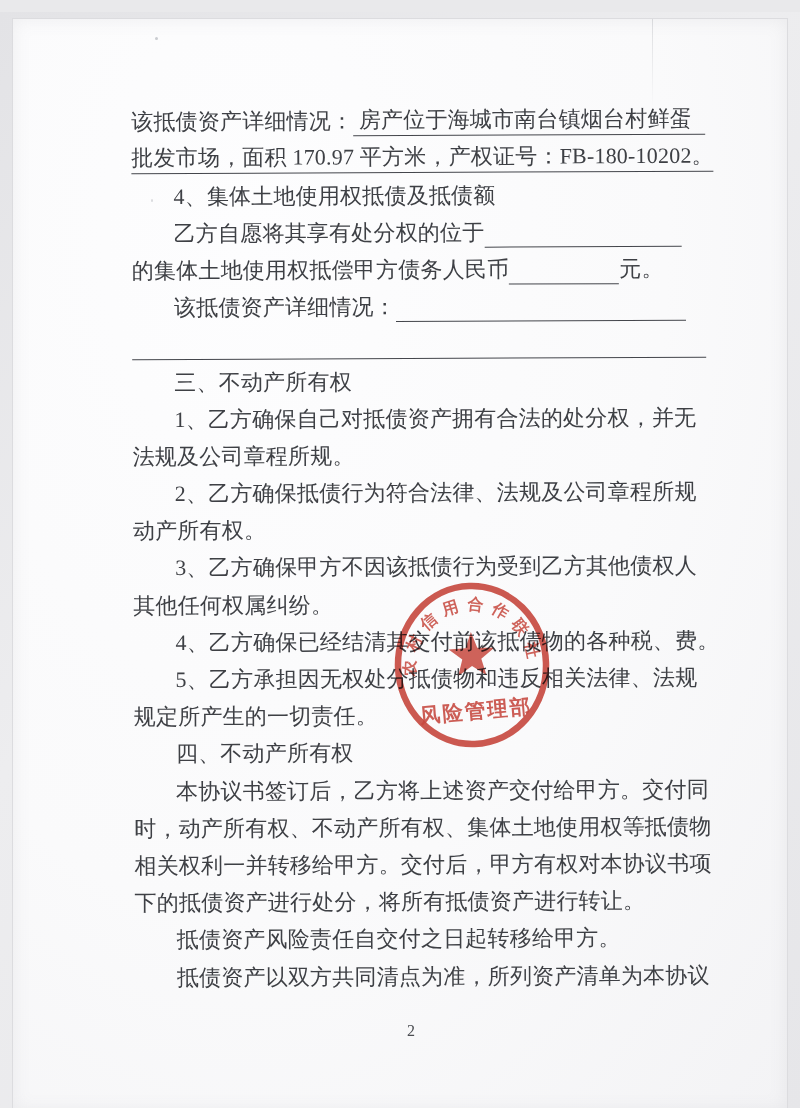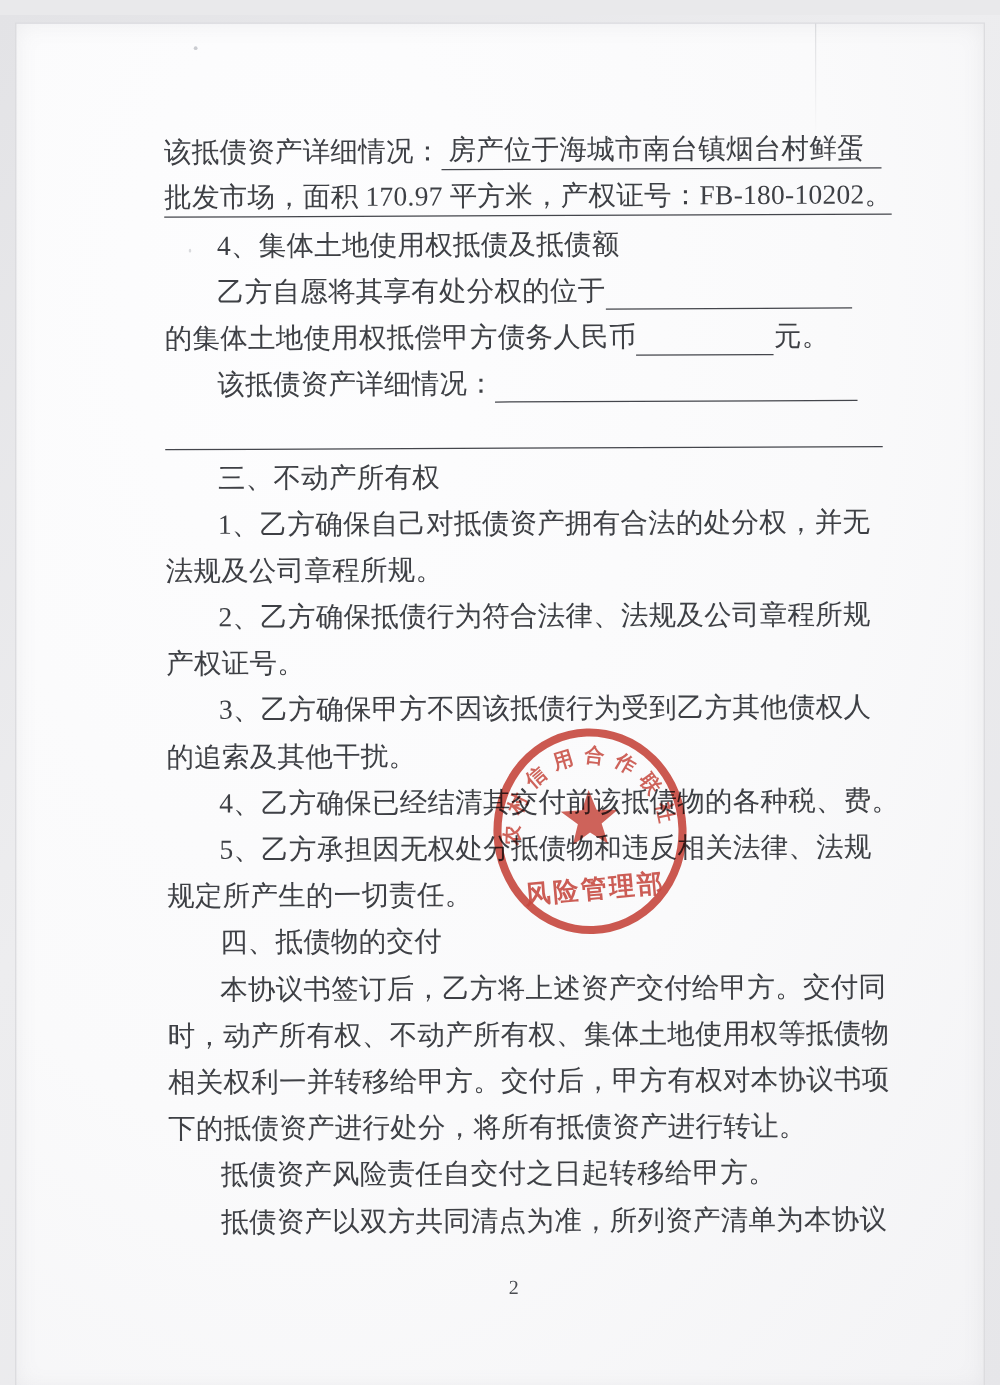--- a/index.html
+++ b/index.html
@@ -107,27 +107,27 @@
       <div class="doc-line"><span class="underlined grow">批发市场，面积 170.97 平方米，产权证号：FB-180-10202。</span></div>
       <div class="doc-line indent"><span class="">4、集体土地使用权抵债及抵债额</span></div>
       <div class="doc-line indent"><span class="">乙方自愿将其享有处分权的位于</span><span class="blank" style="width: 197px;"></span></div>
       <div class="doc-line"><span class="">的集体土地使用权抵偿甲方债务人民币</span><span class="blank" style="width: 110px;"></span><span class="">元。</span></div>
       <div class="doc-line indent"><span class="">该抵债资产详细情况：</span><span class="blank" style="width: 290px;"></span></div>
       <div class="doc-line"><span class="blank grow"></span></div>
       <div class="doc-line indent"><span class="">三、不动产所有权</span></div>
       <div class="doc-line indent"><span class="">1、乙方确保自己对抵债资产拥有合法的处分权，并无</span></div>
       <div class="doc-line"><span class="">法规及公司章程所规。</span></div>
       <div class="doc-line indent"><span class="">2、乙方确保抵债行为符合法律、法规及公司章程所规</span></div>
-      <div class="doc-line"><span class="">产权证号。</span></div>
+      <div class="doc-line"><span class="">动产所有权。</span></div>
       <div class="doc-line indent"><span class="">3、乙方确保甲方不因该抵债行为受到乙方其他债权人</span></div>
-      <div class="doc-line"><span class="">的追索及其他干扰。</span></div>
+      <div class="doc-line"><span class="">其他任何权属纠纷。</span></div>
       <div class="doc-line indent"><span class="">4、乙方确保已经结清其交付前该抵债物的各种税、费。</span></div>
       <div class="doc-line indent"><span class="">5、乙方承担因无权处分抵债物和违反相关法律、法规</span></div>
       <div class="doc-line"><span class="">规定所产生的一切责任。</span></div>
-      <div class="doc-line indent"><span class="">四、抵债物的交付</span></div>
+      <div class="doc-line indent"><span class="">四、不动产所有权</span></div>
       <div class="doc-line indent"><span class="">本协议书签订后，乙方将上述资产交付给甲方。交付同</span></div>
       <div class="doc-line"><span class="">时，动产所有权、不动产所有权、集体土地使用权等抵债物</span></div>
       <div class="doc-line"><span class="">相关权利一并转移给甲方。交付后，甲方有权对本协议书项</span></div>
       <div class="doc-line"><span class="">下的抵债资产进行处分，将所有抵债资产进行转让。</span></div>
       <div class="doc-line indent"><span class="">抵债资产风险责任自交付之日起转移给甲方。</span></div>
       <div class="doc-line indent"><span class="">抵债资产以双方共同清点为准，所列资产清单为本协议</span></div>
     </div>
 
   <div id="stamp">
     <svg viewBox="-83 -86 166 172" xmlns="http://www.w3.org/2000/svg">

